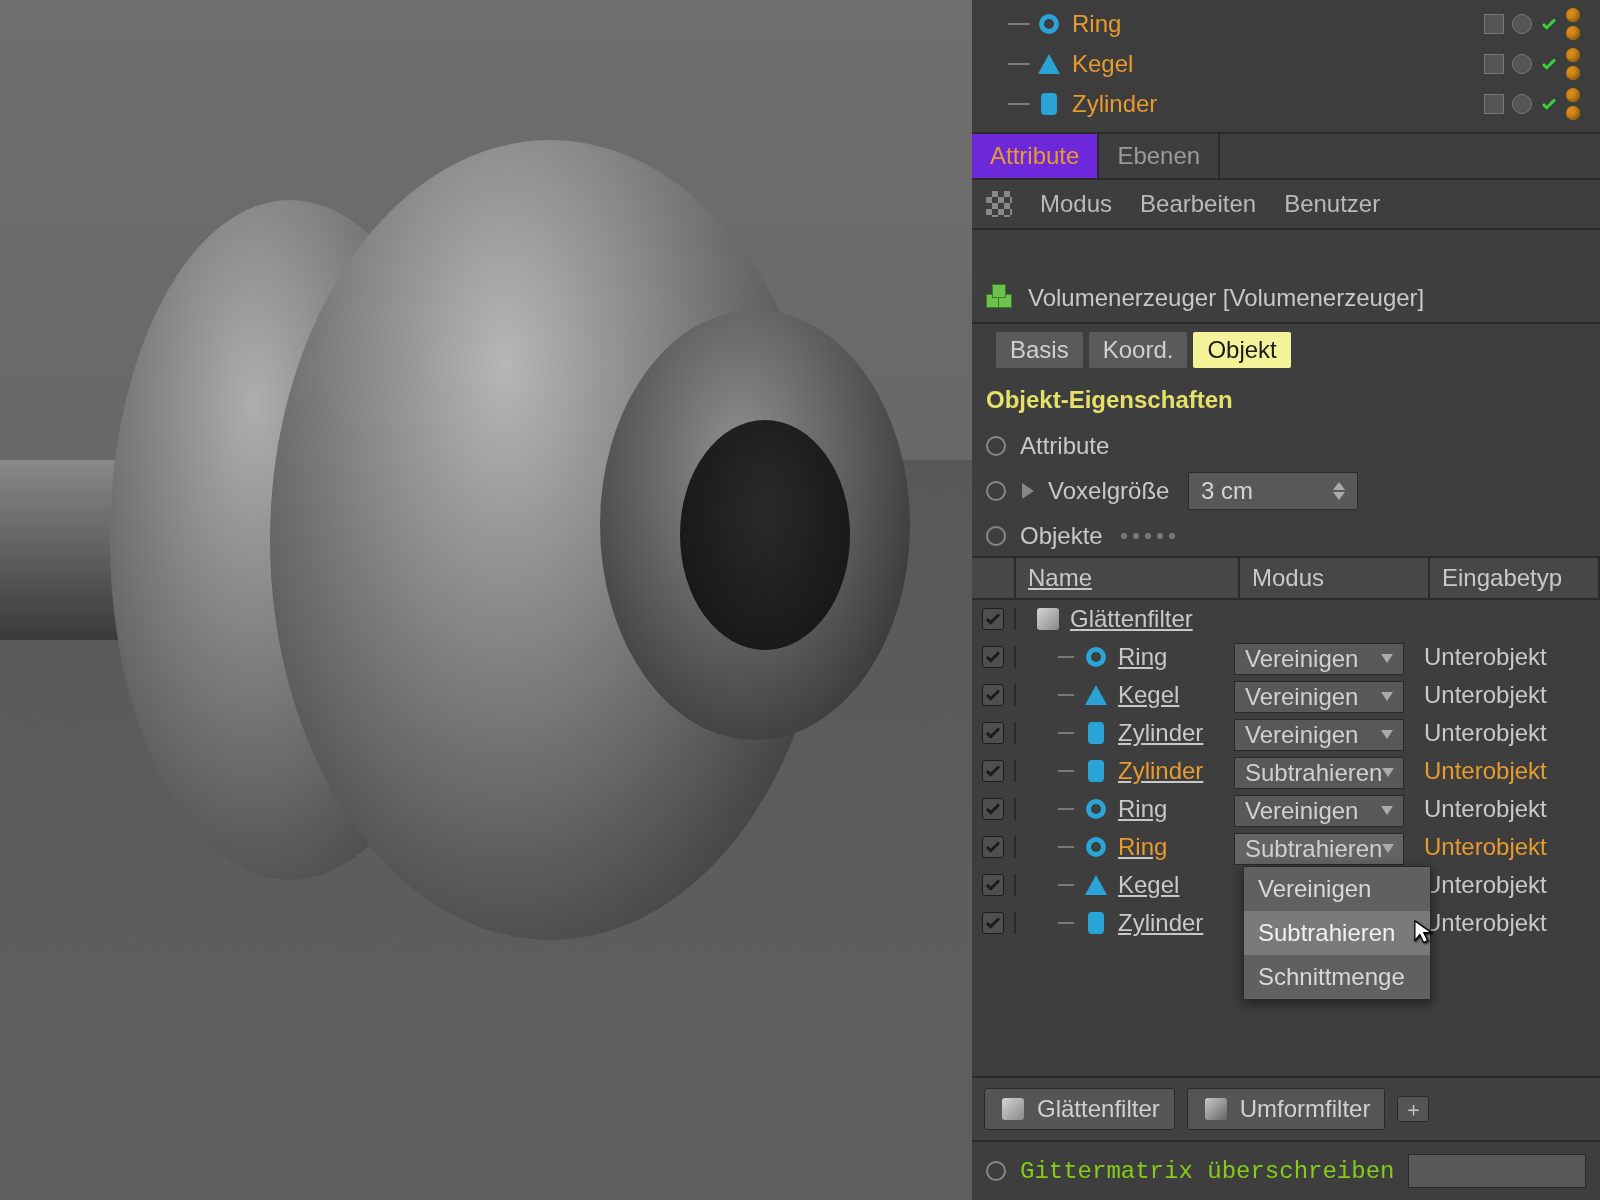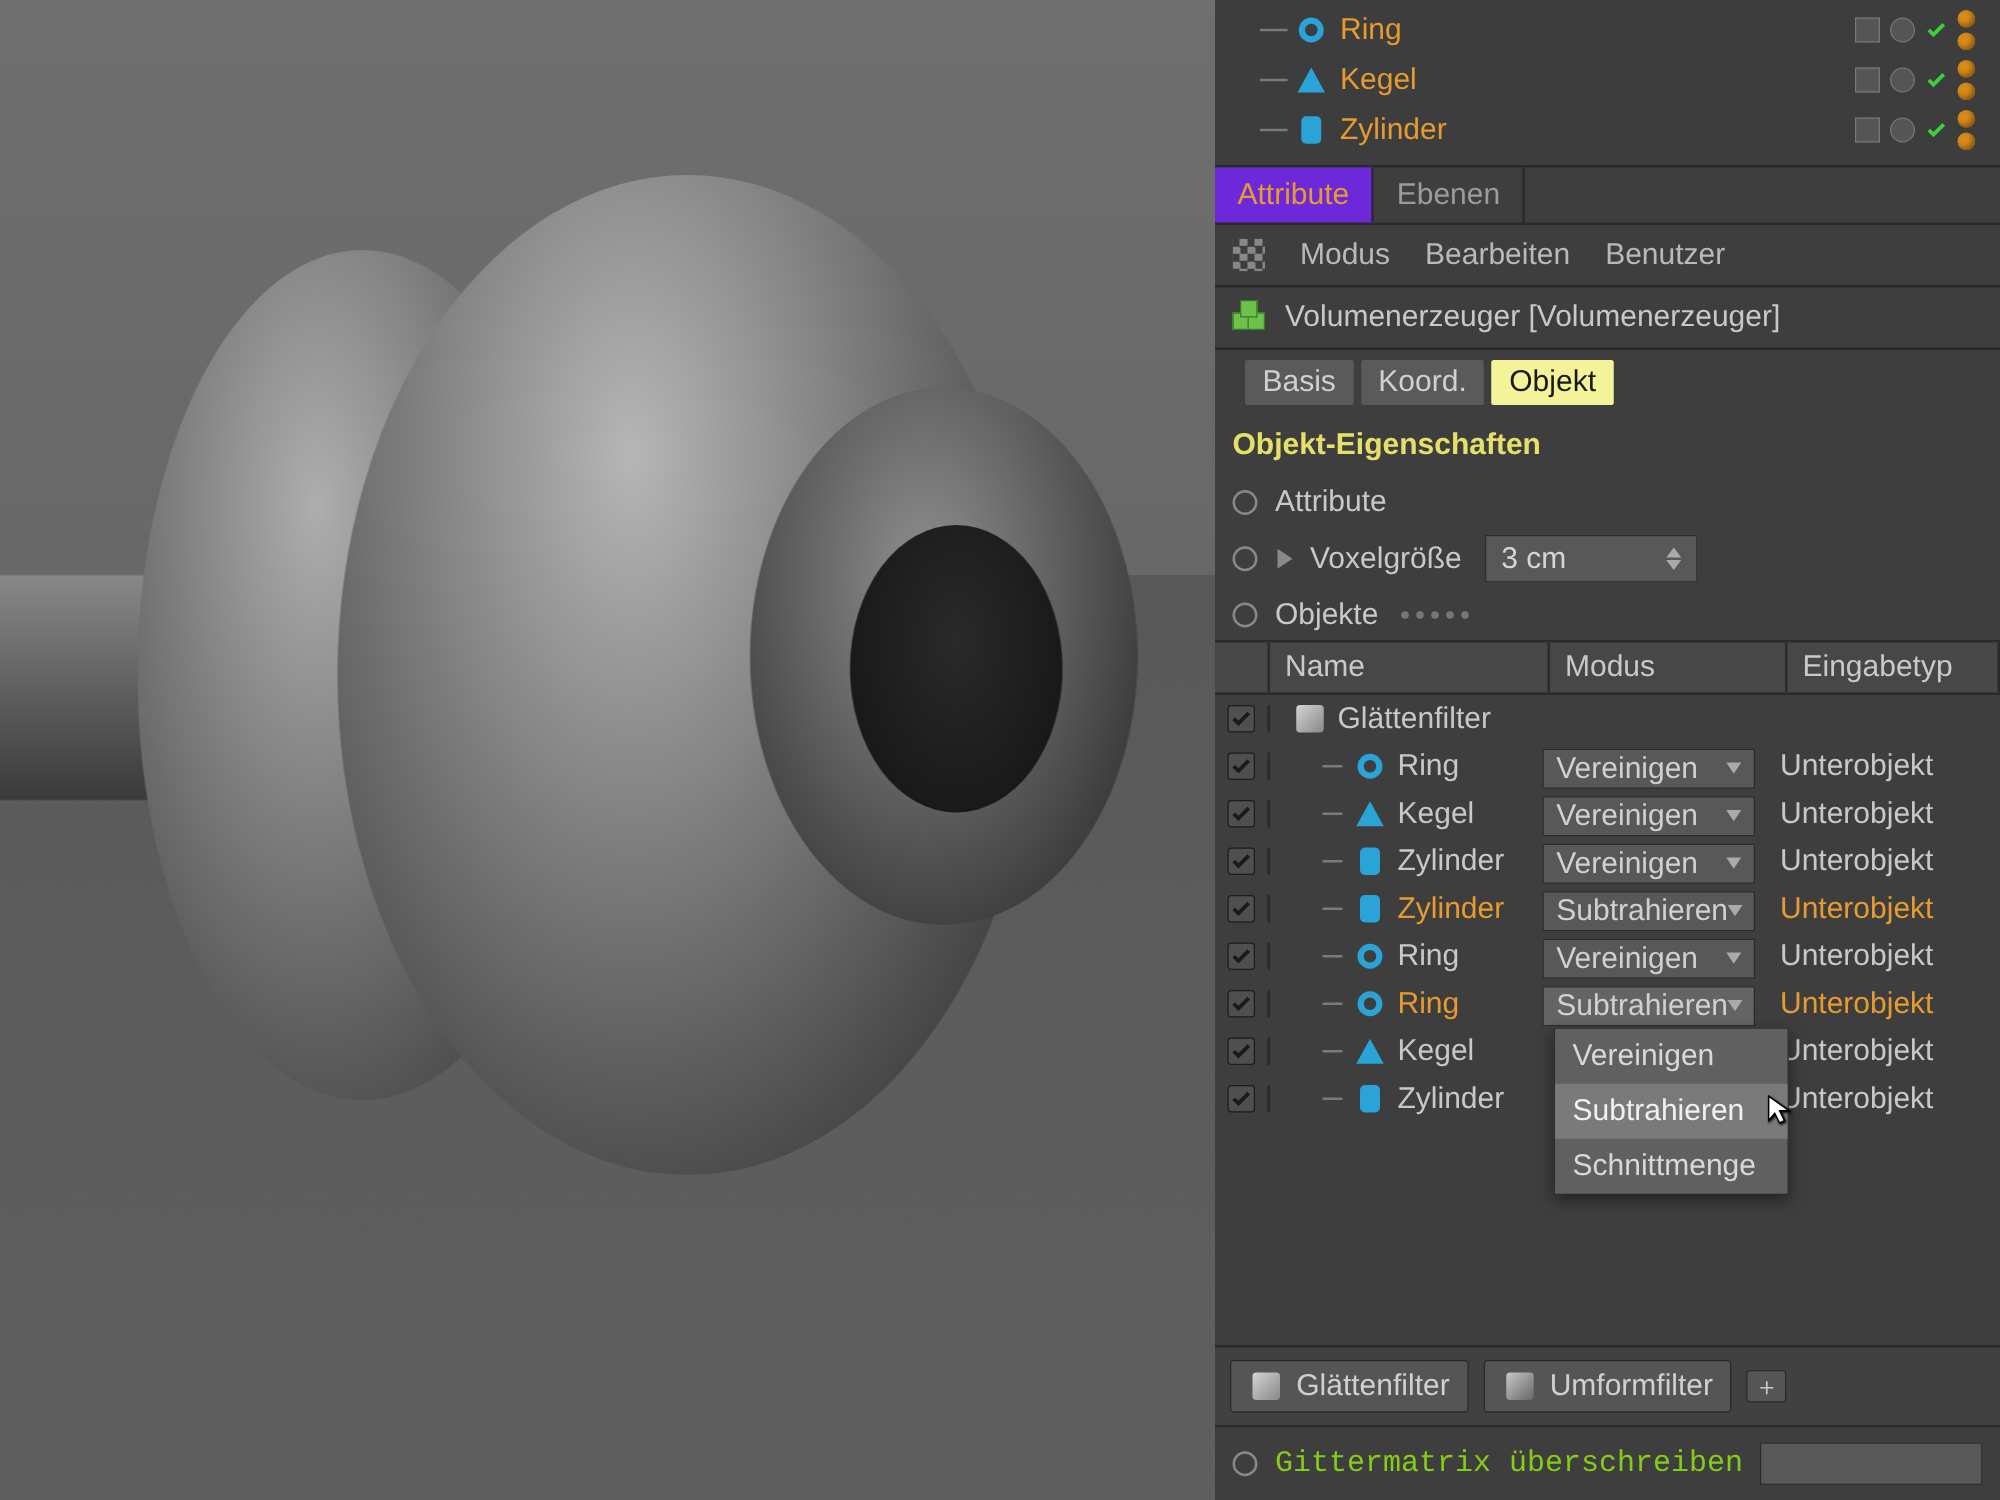--- a/index.html
+++ b/index.html
@@ -30,21 +30,21 @@
   .mini-circ{width:20px;height:20px;border-radius:50%;background:#555;border:1px solid #777;}
   
   .tabbar { display:flex; background:#3e3e3e; border-top:2px solid #2a2a2a; border-bottom:2px solid #2a2a2a; height:48px; align-items:stretch;}
   .tabbar .tab { padding: 0 18px; display:flex; align-items:center; color:#9b9b9b; border-right:2px solid #2a2a2a; cursor:default;}
   .tabbar .tab.active { color:#e59b2f; background:#6d28d9;}
   
   .menurow { display:flex; align-items:center; gap: 28px; padding: 10px 14px; border-bottom:2px solid #2a2a2a;}
   .menurow .dots-icon { width:26px;height:26px; background: repeating-conic-gradient(#888 0 25%, #3e3e3e 0 50%); border-radius:2px; background-size:12px 12px;}
   .menurow span { color:#b9b9b9; }
   
-  .titlerow { display:flex; align-items:center; gap:14px; padding: 10px 14px; border-bottom:2px solid #2a2a2a;}
+  .titlerow { display:flex; align-items:center; gap:14px; padding: 10px 14px; border-bottom:2px solid #2a2a2a;margin-top:44px;}
   .cube-icon { width:28px;height:28px; position:relative;}
   .cube-icon .c { position:absolute;width:14px;height:14px;background:#6cc24a;border:1px solid #3c7a28;}
   .cube-icon .c1{left:0;top:10px;} .cube-icon .c2{left:12px;top:10px;} .cube-icon .c3{left:6px;top:0;}
   .titlerow .t { color:#c8c8c8; }
   
   .subtabs { display:flex; gap:6px; padding:8px 24px;text-align:center; }
   .subtab { padding:4px 14px; background:#5a5a5a; color:#d0d0d0; border-radius:2px;}
   .subtab.active { background:#f5f39a; color:#1a1a1a; font-weight:500;}
   
   .section-h { color:#e6e06a; font-weight:600; padding: 10px 14px 12px 14px; }
@@ -56,21 +56,21 @@
   .value-field { flex:1; background:#585858; border:1px solid #2c2c2c; padding:4px 12px; color:#d5d5d5; height:38px; display:flex; align-items:center; justify-content:space-between;}
   .spinner { display:flex; flex-direction:column; gap:2px;}
   .spinner .up,.spinner .down{width:0;height:0;border-left:6px solid transparent;border-right:6px solid transparent;}
   .spinner .up{border-bottom:8px solid #aaa;} .spinner .down{border-top:8px solid #aaa;}
   .dotsrow { display:flex; gap:6px; margin-left:4px;}
   .dotsrow .dot {width:6px;height:6px;border-radius:50%;background:#777;}
   
   .ol-head { display:flex; background:#474747; border-top:2px solid #2a2a2a; border-bottom:2px solid #2a2a2a; height:44px;}
   .ol-head .col { display:flex;align-items:center; padding:0 12px; border-right:2px solid #2a2a2a; color:#c9c9c9;}
   .col-chk{flex:0 0 44px; border-right:2px solid #2a2a2a;} 
-  .col-name{flex:1 1 auto;} .col-mode{flex:0 0 190px;} .col-inp{flex:0 0 170px; border-right:none;}
+  .col-name{flex:1 1 auto;text-decoration:underline;} .col-mode{flex:0 0 190px;} .col-inp{flex:0 0 170px; border-right:none;}
   
   .ol-body { position:relative; }
   .ol-row { display:flex; align-items:center; height:38px; padding-right:6px;}
   .ol-row .col-chk{display:flex;align-items:center;justify-content:center;}
   .chk { width:22px;height:22px;border:1px solid #1c1c1c;border-radius:3px;background:#4f4f4f;display:flex;align-items:center;justify-content:center;}
   .chk svg{width:18px;height:18px;}
   .ol-row .col-name{display:flex;align-items:center;gap:10px;padding-left:24px;}
   .tree-dash{width:16px;height:2px;background:#7a7a7a;}
   .ic{width:24px;height:24px;display:flex;align-items:center;justify-content:center;}
   .name-normal{color:#c8c8c8;} .name-highlight{color:#e59b2f;}

